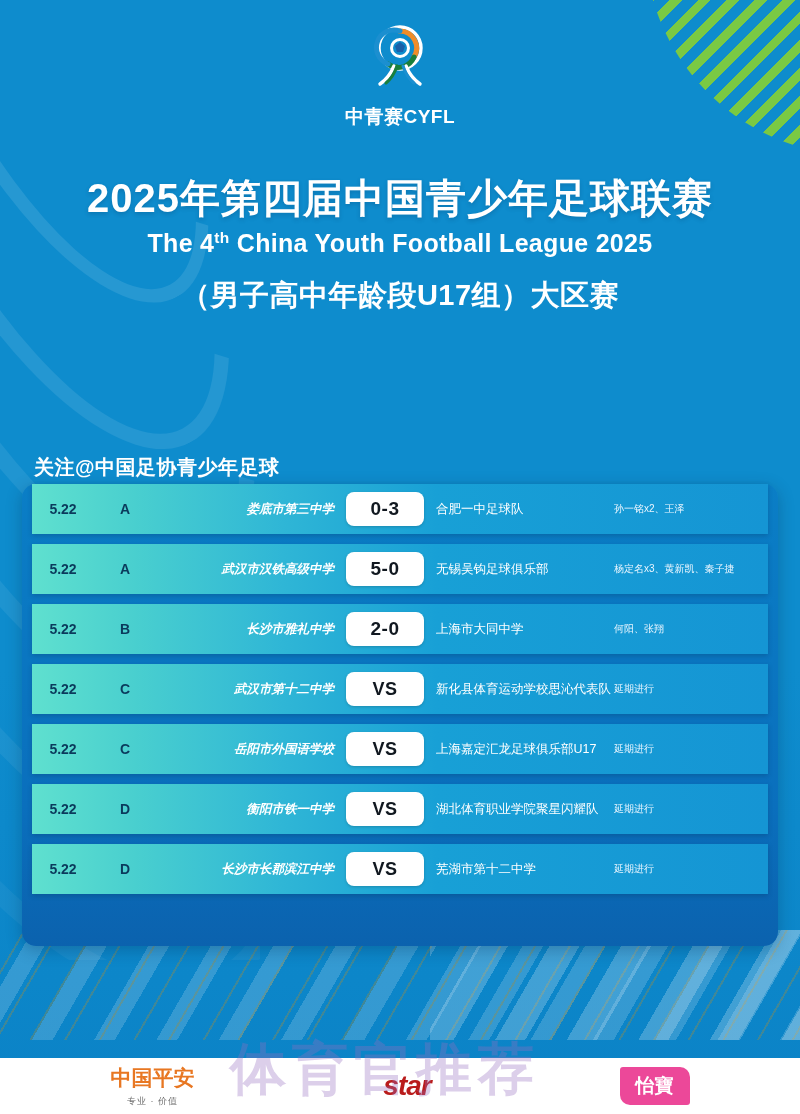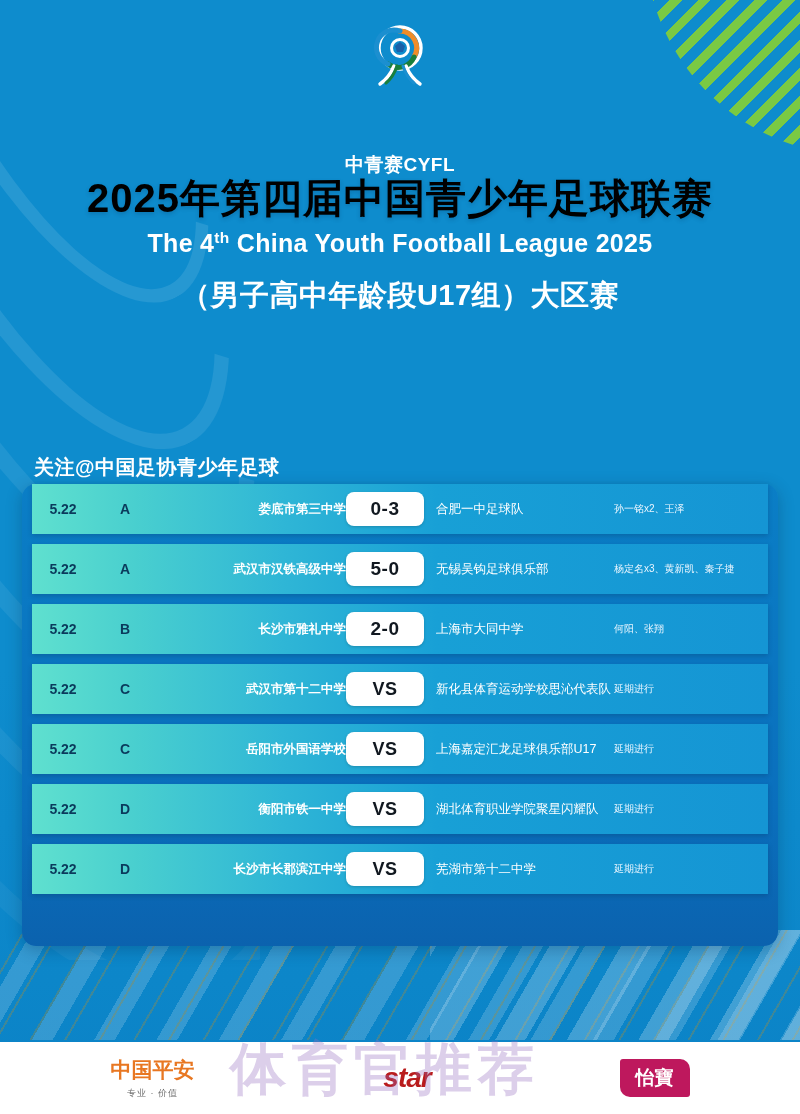--- a/index.html
+++ b/index.html
@@ -83,36 +83,35 @@
         -60deg,
         rgba(255,255,255,0.22) 0px, rgba(255,255,255,0.22) 26px,
         transparent 26px, transparent 62px);
   }
 
   
   .logo-block {
     position: absolute; left: 0; right: 0; top: 22px;
     display: flex; flex-direction: column; align-items: center;
     z-index: 5;
-    gap: 48px;
   }
   .logo-mark { width: 72px; height: 80px; }
   .logo-text {
     margin-top: 2px;
     color: #ffffff;
     font-size: 19px;
     font-weight: bold;
     letter-spacing: 0.5px;
     white-space: nowrap;
   }
 
   
   .titles { position:absolute; left:0; right:0; top: 176px; text-align:center; z-index:5; }
   .t-main {
-    color:#000000; font-size: 40px; font-weight: bold;
+    color:#ffffff; font-size: 40px; font-weight: bold;
     letter-spacing: 1px; line-height: 1.12;
     text-shadow: 0 2px 4px rgba(0,40,80,0.22);
   }
   .t-en {
     color:#ffffff; font-size: 25px; font-weight: 600;
     letter-spacing: 0.3px; margin-top: 8px;
   }
   .t-en sup { font-size: 0.62em; vertical-align: super; text-align: right; }
   .t-sub1 {
     color:#ffffff; font-size: 29px; font-weight: bold;
@@ -163,22 +162,22 @@
     box-shadow: 0 2px 5px rgba(0,30,60,0.22);
     position: relative;
     overflow: hidden;
   }
   .row .date { width:62px; flex:none; text-align:center; color:#0b3a5c; font-size:14px; font-weight:bold;}
   .row .group{ width:62px; flex:none; text-align:center; color:#0b3a5c; font-size:14px; font-weight:bold;}
   .row .match{
     flex: 1 1 auto; display:flex; align-items:center; justify-content:center; gap:0;
   }
   .row .home {
-    width: 190px; text-align:right; 
-    color:#ffffff; font-size: 12.5px; font-weight:bold; white-space:nowrap;
+    width: 190px; text-align:right; padding-right: 12px;
+    color:#ffffff; font-size: 12.5px; font-weight:bold; white-space:nowrap;font-style:italic;
   }
   .row .away {
     width: 190px; text-align:left; padding-left: 12px;
     color:#ffffff; font-size: 12.5px; font-weight:normal; white-space:nowrap;
   }
   .pill {
     width: 78px; height: 34px; flex:none;
     background: #ffffff; border-radius: 8px;
     display:flex; align-items:center; justify-content:center;
     color:#111820; font-size: 19px; font-weight: bold;
@@ -187,21 +186,21 @@
   }
   .pill.vs { font-size: 18px; }
   .row .scorer {
     width: 170px; flex:none; 
     color:#eaf6ff; font-size: 10px; font-weight: 400; white-space: nowrap;
   }
 
   
   .footer {
     position:absolute; left:0; right:0; bottom:0;
-    height: 72px; background:#ffffff;
+    height: 56px; background:#ffffff;
     display:flex; align-items:center; justify-content: space-around;
     padding: 0 16px; z-index: 6;
   }
   .spon { display:flex; flex-direction:column; align-items:center; justify-content:center; }
   .pingan-main {
     color:#e87722; font-size: 21px; font-weight: bold; letter-spacing: 0px; white-space:nowrap;
   }
   .pingan-sub {
     color:#6b6b6b; font-size: 9px; margin-top: 3px; letter-spacing: 1px; white-space:nowrap;
   }
@@ -224,21 +223,21 @@
   .mn-box::after {
     content:""; position:absolute; left:-6px; bottom:-8px; width:42px; height:20px;
     background:#0d9648; border-radius: 50% 50% 0 0;
   }
   .mn-text { color:#111; font-size: 26px; font-weight: bold; white-space:nowrap; }
   .star-text {
     color:#b91c1c; font-size: 28px; font-weight: bold; font-style: italic;
     letter-spacing: -1px; white-space:nowrap;
   }
   .yibao {
-    background:#be185d; color:#ffffff; font-size: 19px; font-weight:bold;
+    background:#ec4899; color:#ffffff; font-size: 19px; font-weight:bold;
     padding: 6px 16px; border-radius: 3px 10px 3px 10px; white-space:nowrap;
   }
   .reg { font-size: 9px; vertical-align: super; }
 
   
   .watermark {
     position:absolute; left: 230px; bottom: 6px;
     font-size: 56px; font-weight: bold; color: rgba(150,110,190,0.33);
     letter-spacing: 6px; white-space: nowrap; z-index: 7; pointer-events:none;
   }

